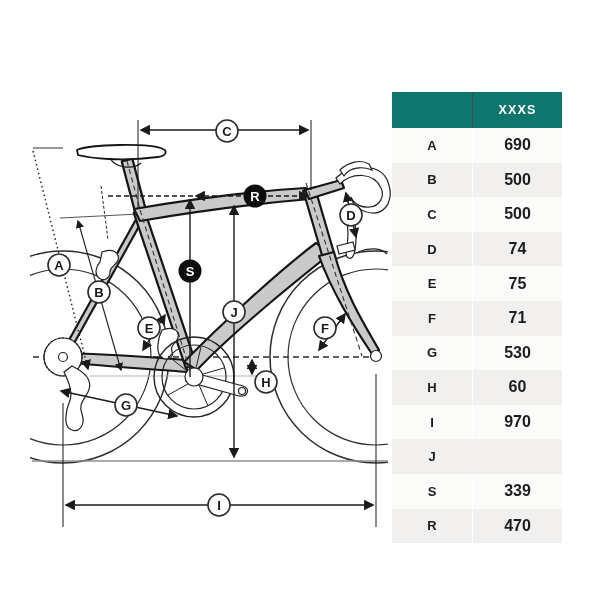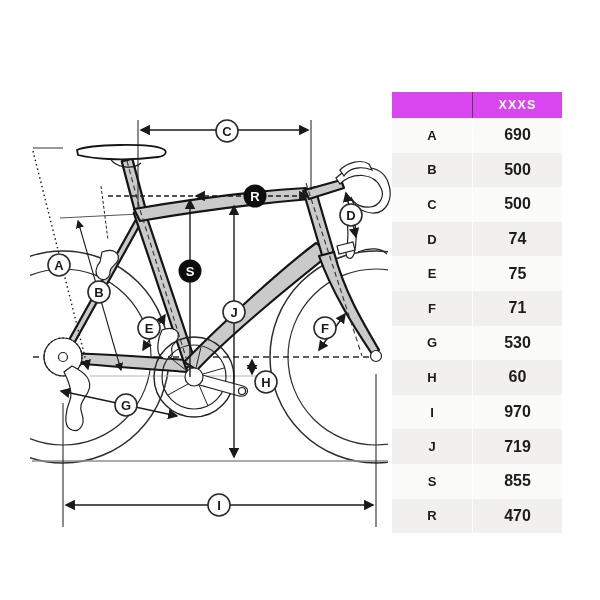--- a/index.html
+++ b/index.html
@@ -1,21 +1,21 @@
 <!DOCTYPE html>
 <html><head>
 <meta charset="utf-8">
 <style>
   html,body{margin:0;padding:0;background:#fff;}
   .canvas{position:relative;width:600px;height:600px;background:#ffffff;overflow:hidden;
           font-family:"Liberation Sans",sans-serif;}
   .diagram-svg{position:absolute;left:0;top:0;}
   
   .geo-table{position:absolute;left:392px;top:92px;width:170px;display:flex;flex-direction:column;}
-  .geo-header{display:flex;height:26px;background:#d946ef;}
+  .geo-header{display:flex;height:36px;background:#0f766e;}
   .geo-header .hcell{display:flex;align-items:center;justify-content:center;}
   .geo-header .hcell.label{width:80px;border-right:1px solid #4a4a46;}
   .geo-header .hcell.value{flex:1;color:#ffffff;font-size:12.5px;font-weight:bold;letter-spacing:1.2px;}
   .geo-row{display:flex;height:34.6px;}
   .geo-row:nth-child(odd){background:#f1f0ee;}
   .geo-row:nth-child(even){background:#fbfbfa;}
   .geo-row .cell{display:flex;align-items:center;justify-content:center;color:#1c1c1c;}
   .geo-row .cell.label{width:80px;font-size:13px;font-weight:bold;}
   .geo-row .cell.value{flex:1;font-size:16px;font-weight:bold;border-left:1px solid rgba(255,255,255,.85);}
   
@@ -234,25 +234,24 @@
     <div class="geo-row">
         <div class="cell label">H</div>
         <div class="cell value">60</div>
       </div>
     <div class="geo-row">
         <div class="cell label">I</div>
         <div class="cell value">970</div>
       </div>
     <div class="geo-row">
         <div class="cell label">J</div>
-        <div class="cell value">719</div>
       </div>
     <div class="geo-row">
         <div class="cell label">S</div>
-        <div class="cell value">855</div>
+        <div class="cell value">339</div>
       </div>
     <div class="geo-row">
         <div class="cell label">R</div>
         <div class="cell value">470</div>
       </div>
   </div>
 
 </div>
 
 </body></html>

